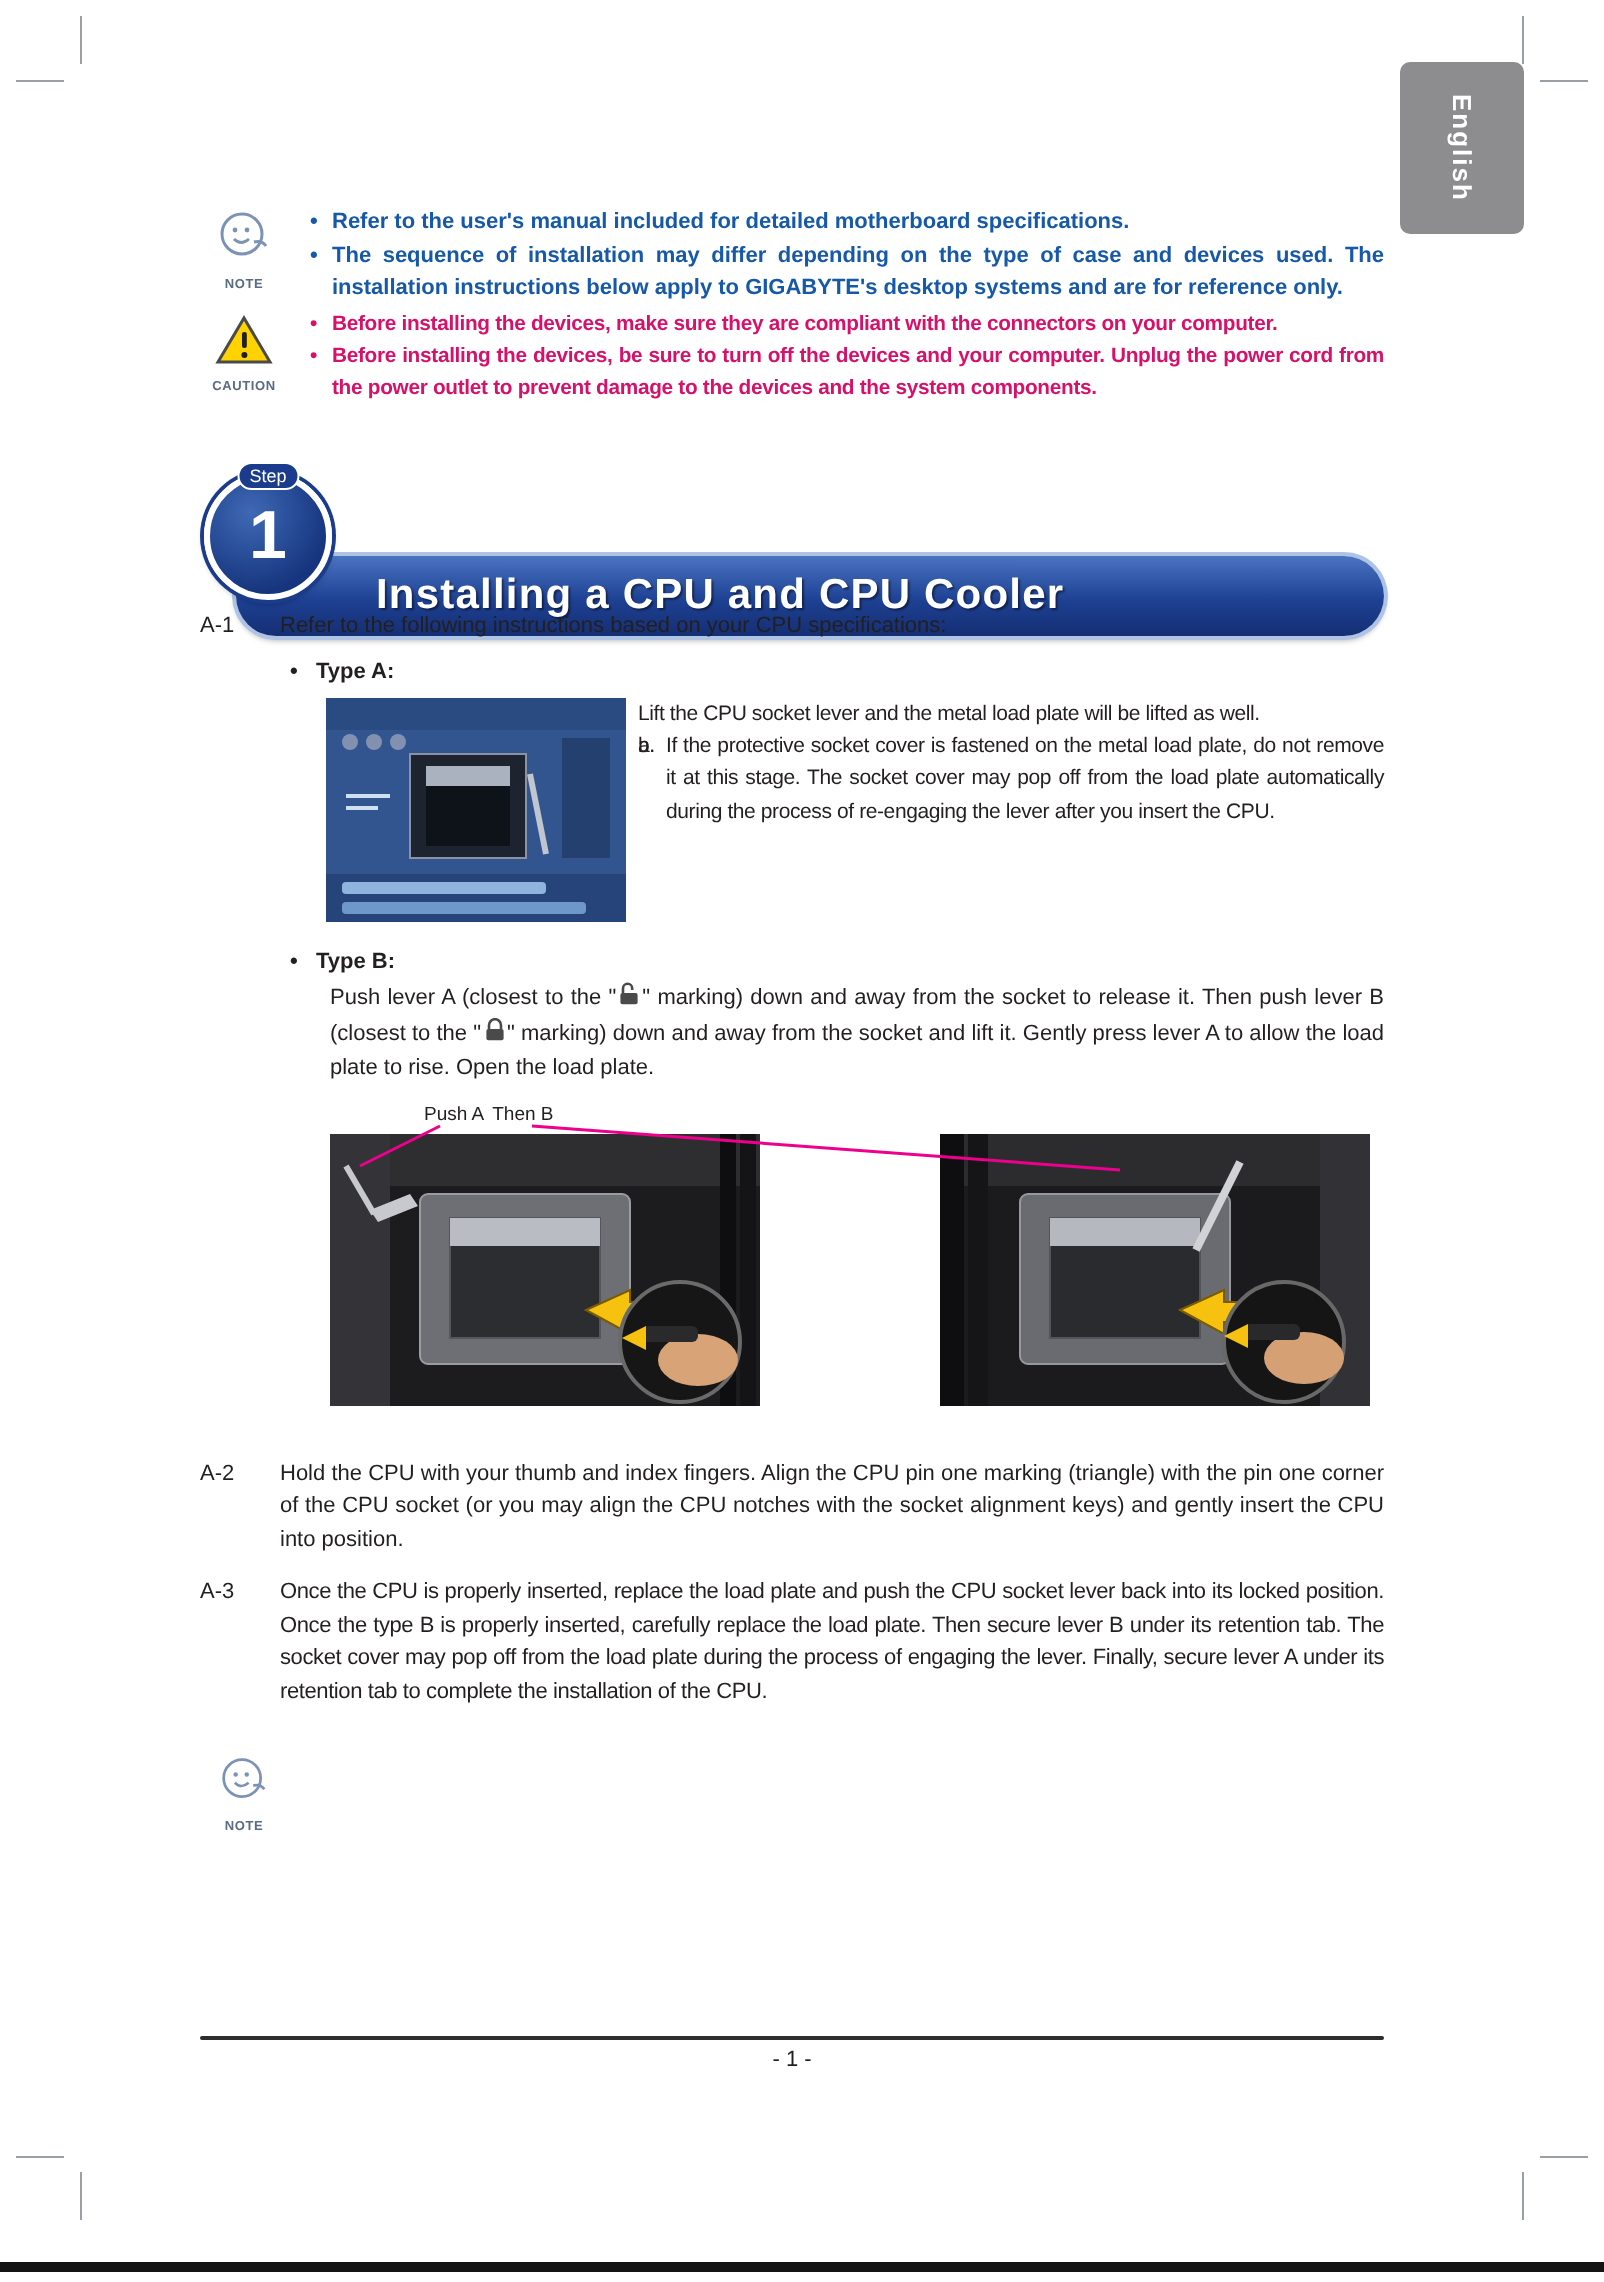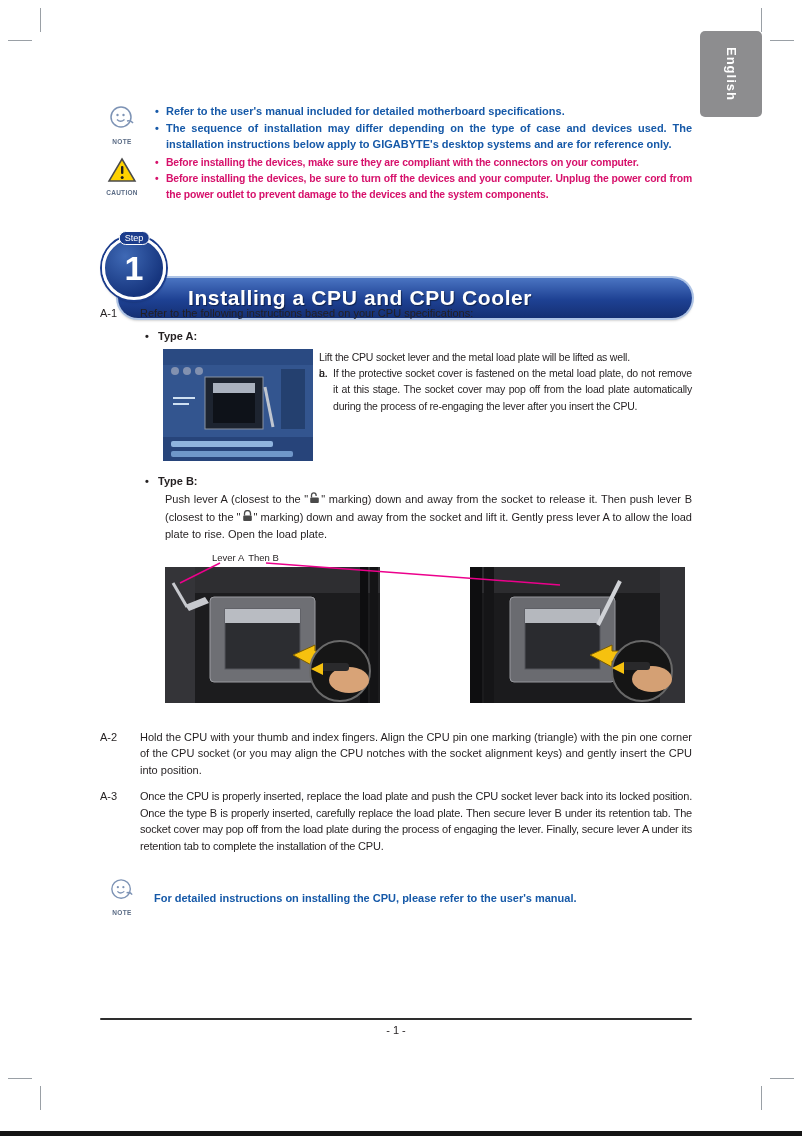--- a/index.html
+++ b/index.html
@@ -189,21 +189,21 @@
     <div class="typeb-text"><span>Push lever A (closest to the "</span><span class="inline-icon"><svg width="11" height="12" viewBox="0 0 11 12">
             <path d="M2.5 5.5 V3.2 A2.3 2.3 0 0 1 7.1 3.2 V4" fill="none" stroke="#4a4a4a" stroke-width="1.3"></path>
             <rect x="1.2" y="5.5" width="8.6" height="5.6" rx="1" fill="#4a4a4a"></rect>
           </svg></span><span>" marking) down and away from the socket to release it. Then push lever B (closest to the "</span><span class="inline-icon"><svg width="11" height="12" viewBox="0 0 11 12">
             <path d="M2.5 5.5 V3.6 A2.3 2.3 0 0 1 8.5 3.6 V5.5" fill="none" stroke="#4a4a4a" stroke-width="1.3"></path>
             <rect x="1.2" y="5.5" width="8.6" height="5.6" rx="1" fill="#4a4a4a"></rect>
           </svg></span><span>" marking) down and away from the socket and lift it. Gently press lever A to allow the load plate to rise. Open the load plate.</span></div>
 
     <div class="lever-region">
       <div class="lever-label">
-        <span>Lever A</span><span>Then B</span>
+        <span>Push A</span><span>Then B</span>
       </div>
       <div class="photo photo1">
         <svg width="215" height="136" viewBox="0 0 215 136">
           <rect width="215" height="136" fill="#1c1c1e"></rect>
           <rect width="215" height="26" fill="#2e2e31"></rect>
           <rect width="30" height="136" fill="#343438"></rect>
           <rect x="195" width="8" height="136" fill="#0e0e10"></rect>
           <rect x="205" width="8" height="136" fill="#141416"></rect>
           <rect x="45" y="30" width="105" height="85" rx="4" fill="#6e6f74" stroke="#9b9ca1"></rect>
           <rect x="60" y="42" width="75" height="60" fill="#2c2d31" stroke="#55565c"></rect>
@@ -257,21 +257,20 @@
           <svg width="26" height="24" viewBox="0 0 28 26">
             <circle cx="13" cy="12" r="10" fill="#ffffff" stroke="#7d93b5" stroke-width="1.5"></circle>
             <circle cx="9.5" cy="10" r="1.2" fill="#7d93b5"></circle>
             <circle cx="15.5" cy="10" r="1.2" fill="#7d93b5"></circle>
             <path d="M9 14.5 Q12.5 18 16.5 14.5" fill="none" stroke="#7d93b5" stroke-width="1.4"></path>
             <path d="M19 16 q4 -1 6 2" fill="none" stroke="#7d93b5" stroke-width="1.5"></path>
           </svg>
         </span>
         <span class="cap">NOTE</span>
       </div>
-      <div class="txt">For detailed instructions on installing the CPU, please refer to the user's manual.</div>
     </div>
 
   </div>
 
   <div class="footer-rule"></div>
   <div class="page-num">- 1 -</div>
   <div class="bottom-bar"></div>
 
 </div>
 

